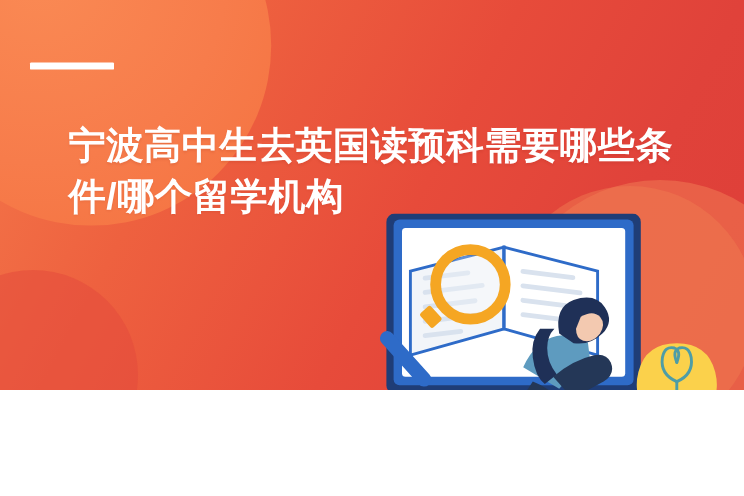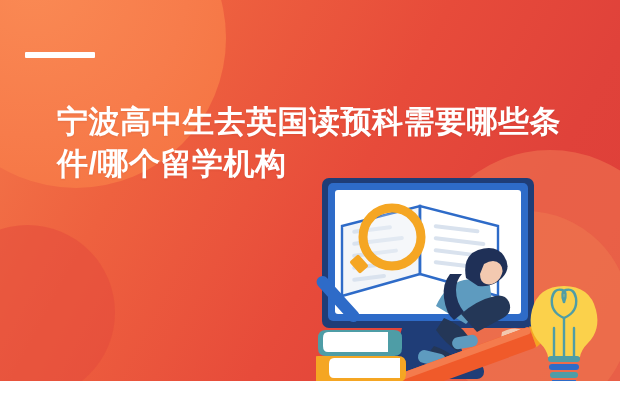--- a/index.html
+++ b/index.html
@@ -1,17 +1,17 @@
 <!DOCTYPE html>
 <html><head>
 <meta charset="utf-8">
 <style>
   html,body{margin:0;padding:0;background:#fff;}
   #banner{
-    position:relative;width:620px;height:381px;overflow:hidden;
+    position:relative;width:620px;height:325px;overflow:hidden;
     font-family:"Liberation Sans","DejaVu Sans",sans-serif;
     background:linear-gradient(118deg,#F4784A 0%,#EE613F 26%,#E74B3A 55%,#E0423A 78%,#DE3E38 100%);
   }
   .bg-layer{position:absolute;inset:0;pointer-events:none;}
   .circle-top{
     position:absolute;left:-74px;top:-112px;width:300px;height:300px;border-radius:50%;
     background:radial-gradient(circle at 35% 30%,#FA8A54 0%,#F77C4B 55%,#F4713F 100%);
   }
   .circle-bottom{
     position:absolute;left:-60px;top:225px;width:175px;height:175px;border-radius:50%;

